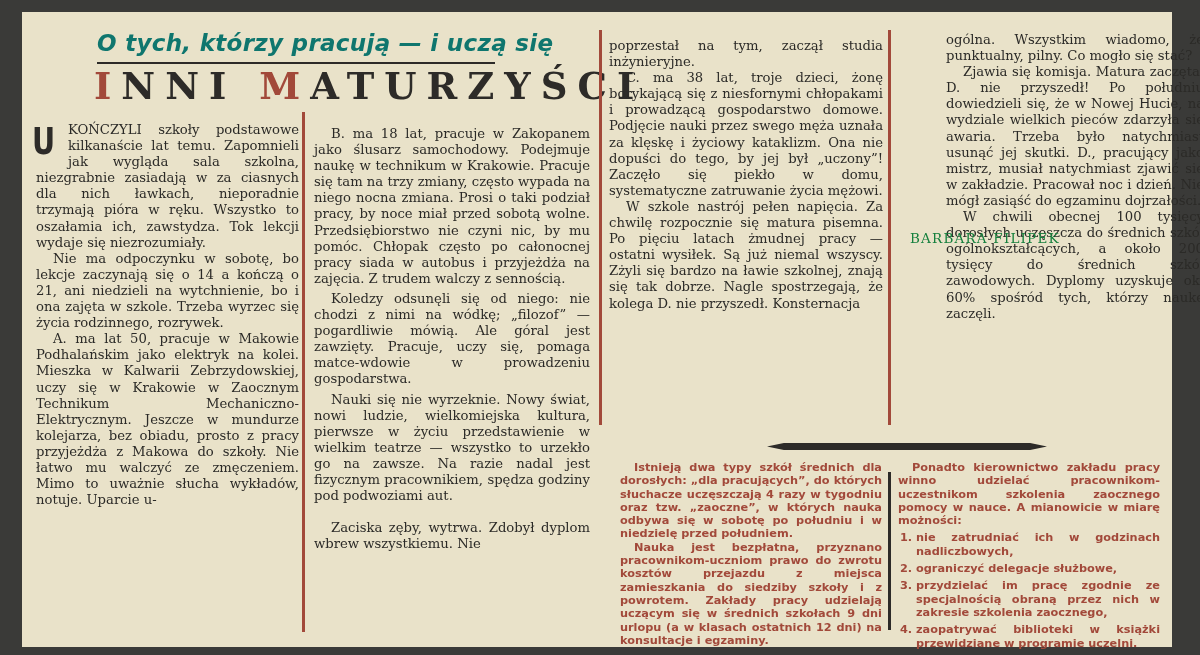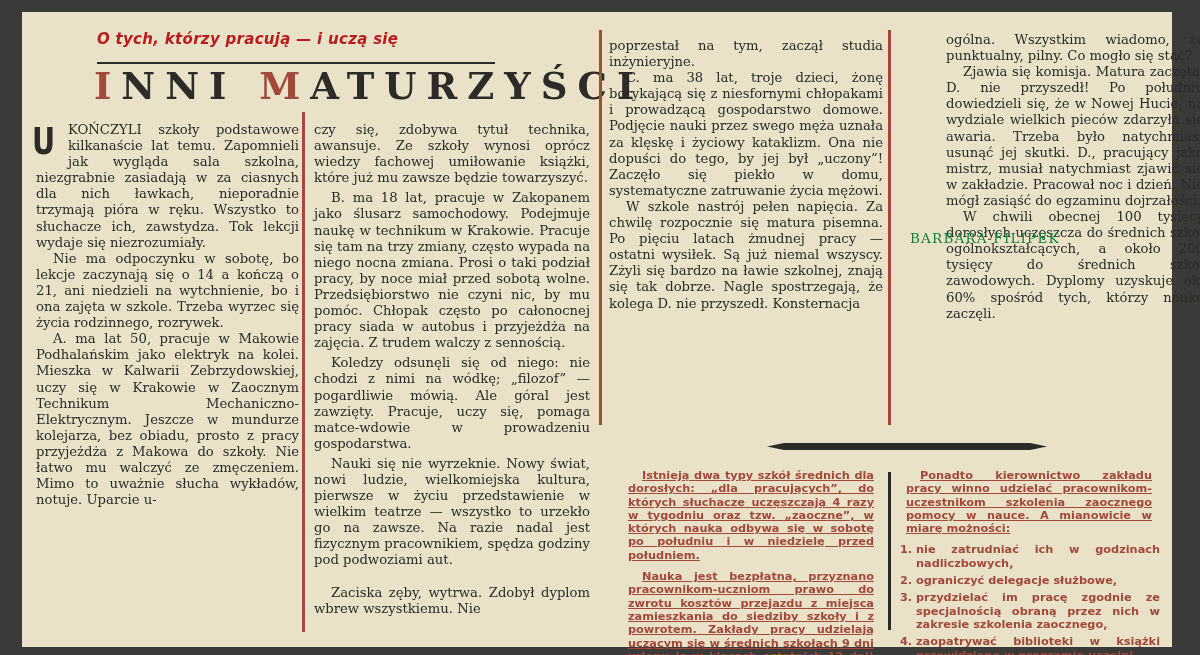--- a/index.html
+++ b/index.html
@@ -1,56 +1,55 @@
 <!DOCTYPE html>
 <html><head>
 <meta charset="utf-8">
 <style>
   html,body{margin:0;padding:0;}
   body{width:1200px;height:655px;background:#3a3a38;position:relative;overflow:hidden;font-family:"DejaVu Serif",serif;}
   .page{position:absolute;left:22px;top:12px;width:1150px;height:635px;background:#e9e2c9;}
-  .kicker{position:absolute;left:75px;top:18px;width:400px;font-family:"DejaVu Sans",sans-serif;font-style:italic;font-weight:bold;font-size:15px;color:#b91c1c;white-space:nowrap;letter-spacing:0.3px;}
+  .kicker{position:absolute;left:75px;top:18px;width:400px;font-family:"DejaVu Sans",sans-serif;font-style:italic;font-weight:bold;font-size:23px;color:#0f766e;white-space:nowrap;letter-spacing:0.3px;}
   .kicker-rule{position:absolute;left:75px;top:50px;width:398px;height:2px;background:#2d2b28;}
   .headline{position:absolute;left:72px;top:52px;font-family:"DejaVu Serif",serif;font-weight:bold;font-size:37px;letter-spacing:10px;color:#2d2b28;white-space:nowrap;}
   .headline .red{color:#a2493a;}
   .col{position:absolute;font-size:13.2px;line-height:16.1px;color:#2b2a27;text-align:justify;hyphens:none;}
   .col p{margin:0;text-indent:17px;}
   .col p.noind{text-indent:0;}
   .rule-v{position:absolute;width:3px;background:#a2493a;}
   .rule-v.dark{background:#2d2b28;}
   .dropcap{float:left;font-family:"DejaVu Sans",sans-serif;font-weight:bold;font-size:38px;line-height:34px;color:#2d2b28;margin:2px 14px 0 -4px;transform:scaleX(0.75);transform-origin:left;width:22px;}
   .byline{position:absolute;left:888px;top:218px;font-size:13.5px;letter-spacing:1.2px;color:#15803d;}
   .ornament{position:absolute;left:745px;top:431px;width:280px;height:7px;background:#2d2b28;clip-path:polygon(0 50%,6% 0,94% 0,100% 50%,94% 100%,6% 100%);}
   .box{position:absolute;font-family:"DejaVu Sans",sans-serif;font-weight:bold;font-size:11.3px;line-height:13.3px;color:#a2493a;text-align:justify;}
-  .box p{margin:8px;text-indent:14px;text-decoration:underline;}
+  .box p{margin:0;text-indent:14px;}
   .box ol{margin:4px 0 0 0;padding-left:18px;}
   .box li{margin-bottom:4px;}
 </style>
 </head>
 <body>
 
 <div class="page">
 
   <div class="kicker">O tych, którzy pracują — i uczą się</div>
   <div class="kicker-rule"></div>
 
   <div class="headline">
     <span class="red">I</span><span>NNI </span><span class="red">M</span><span>ATURZYŚCI</span>
   </div>
 
   <div class="col" style="left:14px;top:110px;width:263px;">
-    <p class="noind"><span class="dropcap">U</span><span>KOŃCZYLI szkoły podstawowe kilkanaście lat temu. Zapomnieli jak wygląda sala szkolna, niezgrabnie zasiadają w za ciasnych dla nich ławkach, nieporadnie trzymają pióra w ręku. Wszystko to słuchacze ich, zawstydza. Tok lekcji wydaje się niezrozumiały.</span></p>
+    <p class="noind"><span class="dropcap">U</span><span>KOŃCZYLI szkoły podstawowe kilkanaście lat temu. Zapomnieli jak wygląda sala szkolna, niezgrabnie zasiadają w za ciasnych dla nich ławkach, nieporadnie trzymają pióra w ręku. Wszystko to oszałamia ich, zawstydza. Tok lekcji wydaje się niezrozumiały.</span></p>
     <p>Nie ma odpoczynku w sobotę, bo lekcje zaczynają się o 14 a kończą o 21, ani niedzieli na wytchnienie, bo i ona zajęta w szkole. Trzeba wyrzec się życia rodzinnego, rozrywek.</p>
     <p>A. ma lat 50, pracuje w Makowie Podhalańskim jako elektryk na kolei. Mieszka w Kalwarii Zebrzydowskiej, uczy się w Krakowie w Zaocznym Technikum Mechaniczno-Elektrycznym. Jeszcze w mundurze kolejarza, bez obiadu, prosto z pracy przyjeżdża z Makowa do szkoły. Nie łatwo mu walczyć ze zmęczeniem. Mimo to uważnie słucha wykładów, notuje. Uparcie u-</p>
   </div>
 
   <div class="rule-v" style="left:280px;top:100px;height:520px;"></div>
 
   <div class="col" style="left:292px;top:110px;width:276px;">
-    <p class="noind">czy się, zdobywa tytuł technika, awansuje. Ze szkoły wynosi oprócz wiedzy fachowej umiłowanie książki, które już mu zawsze będzie towarzyszyć.</p>
     <p style="margin-top:4px;">B. ma 18 lat, pracuje w Zakopanem jako ślusarz samochodowy. Podejmuje naukę w technikum w Krakowie. Pracuje się tam na trzy zmiany, często wypada na niego nocna zmiana. Prosi o taki podział pracy, by noce miał przed sobotą wolne. Przedsiębiorstwo nie czyni nic, by mu pomóc. Chłopak często po całonocnej pracy siada w autobus i przyjeżdża na zajęcia. Z trudem walczy z sennością.</p>
     <p style="margin-top:4px;">Koledzy odsunęli się od niego: nie chodzi z nimi na wódkę; „filozof” — pogardliwie mówią. Ale góral jest zawzięty. Pracuje, uczy się, pomaga matce-wdowie w prowadzeniu gospodarstwa.</p>
     <p style="margin-top:4px;">Nauki się nie wyrzeknie. Nowy świat, nowi ludzie, wielkomiejska kultura, pierwsze w życiu przedstawienie w wielkim teatrze — wszystko to urzekło go na zawsze. Na razie nadal jest fizycznym pracownikiem, spędza godziny pod podwoziami aut.</p>
     <p style="margin-top:16px;">Zaciska zęby, wytrwa. Zdobył dyplom wbrew wszystkiemu. Nie</p>
   </div>
 
   <div class="rule-v" style="left:577px;top:18px;height:395px;"></div>
 
   <div class="col" style="left:587px;top:26px;width:274px;">
     <p class="noind">poprzestał na tym, zaczął studia inżynieryjne.</p>

